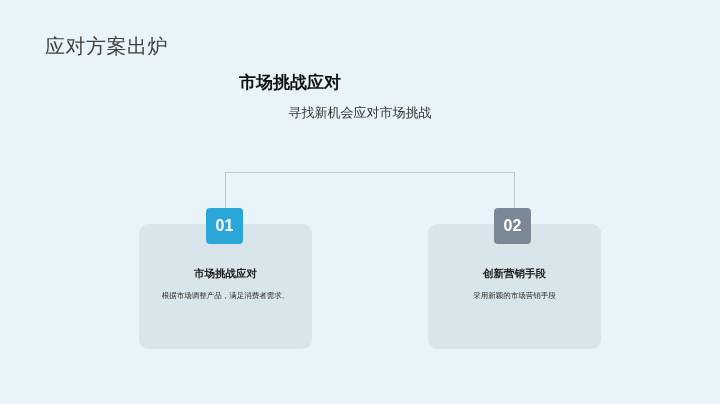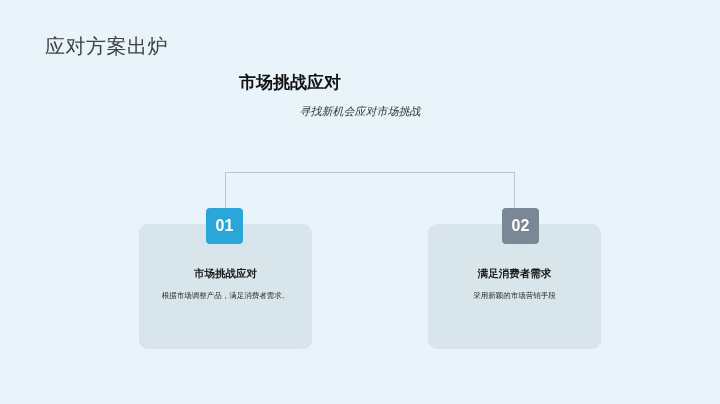--- a/index.html
+++ b/index.html
@@ -33,23 +33,22 @@
       font-size: 17px;
       font-weight: bold;
       color: #111;
     }
     .center-subtitle {
       position: absolute;
       left: 0;
       width: 720px;
       top: 104px;
       text-align: center;
-      font-size: 11px;
+      font-size: 13px;
       color: #333;
-      font-style: italic;
     }
     .connector-h {
       position: absolute;
       left: 225px;
       top: 172px;
       width: 290px;
       height: 0;
       border-top: 1px solid #b9c7cf;
     }
     .connector-v {
@@ -118,17 +117,17 @@
 <div class="connector-h"></div>
 <div class="connector-v left"></div>
 <div class="connector-v right"></div>
 
 <div class="badge b1" style="background: rgb(42, 167, 216);">01</div>
 <div class="card left">
   <div class="card-title">市场挑战应对</div>
   <div class="card-desc">根据市场调整产品，满足消费者需求。</div>
 </div>
 
-<div class="badge b2" style="background: rgb(122, 135, 148); margin-left: 8px;">02</div>
+<div class="badge b2" style="background: rgb(122, 135, 148);">02</div>
 <div class="card right">
-  <div class="card-title">满足消费者需求</div>
+  <div class="card-title">创新营销手段</div>
   <div class="card-desc">采用新颖的市场营销手段</div>
 </div>
 
 </body></html>

